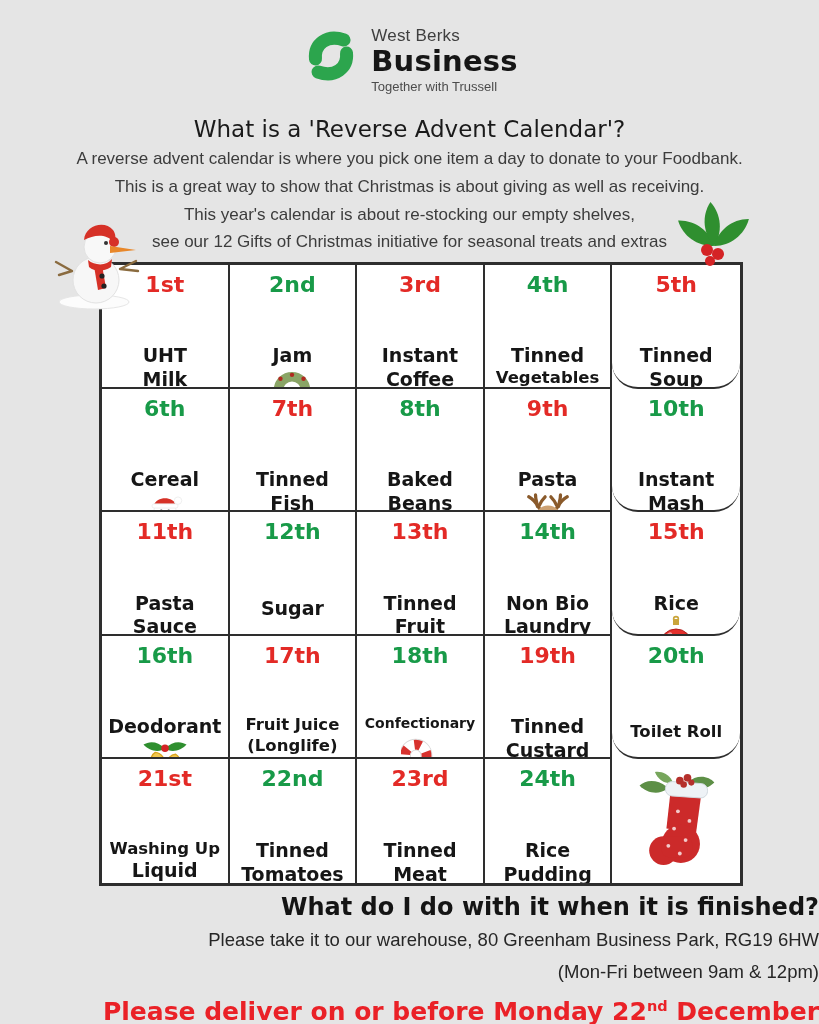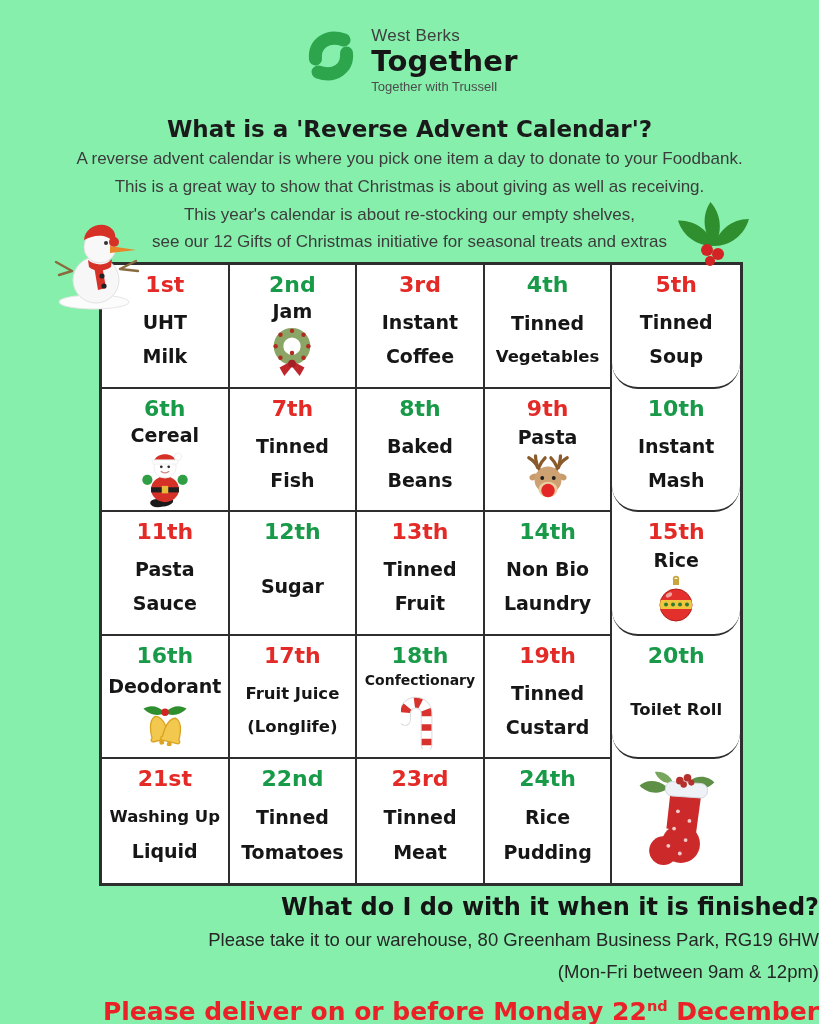--- a/index.html
+++ b/index.html
@@ -1,44 +1,44 @@
 <!DOCTYPE html>
 <html style="--red: #e32a26; --green: #189a48; --logo-green: #2ca54d; --footer-red: #ea2127;"><head>
 <meta charset="utf-8">
 <style>
   html,body{margin:0;padding:0;background:#ffffff;}
-  .page{position:relative;width:819px;height:1024px;background:#86efac;margin:0 auto;overflow:hidden;
+  .page{position:relative;width:819px;height:1024px;background:#e5e5e5;margin:0 auto;overflow:hidden;
         font-family:"Liberation Sans",sans-serif;}
 
   
   .logo{display:flex;align-items:flex-start;justify-content:center;gap:10px;padding-top:26px;}
   .logo-mark svg{display:block;}
   .logo-mark path{stroke:var(--logo-green);}
   .logo-text{text-align:left;}
   .org-line1{font-size:17px;color:#3f3f3f;letter-spacing:.2px;}
   .org-line2{font-family:"DejaVu Sans",sans-serif;font-weight:700;font-size:29px;color:#161616;line-height:1.05;letter-spacing:.2px;}
   .tagline{font-size:13px;color:#4c4c4c;margin-top:3px;}
 
   
   .title{margin:22px 0 0;text-align:center;font-family:"DejaVu Sans",sans-serif;
-         font-weight:700;font-size:23px;color:#1a1a1a;}
+         font-weight:400;font-size:23px;color:#1a1a1a;}
   .intro{margin-top:3px;text-align:center;font-size:17px;color:#3c3c3c;line-height:1.62;}
 
   
   .deco{position:absolute;z-index:3;}
   .deco-snowman{left:50px;top:219px;}
   .deco-holly{left:666px;top:188px;}
 
   
   .grid{position:absolute;left:99px;top:262px;width:644px;height:624px;z-index:1;
         box-sizing:border-box;border:3px solid #2e2e2e;
         display:grid;grid-template-columns:repeat(5,1fr);grid-template-rows:repeat(5,1fr);
         background:#fff;}
   .cell{box-sizing:border-box;border-right:2px solid #2e2e2e;border-bottom:2px solid #2e2e2e;
-        display:flex;flex-direction:column;align-items:center;overflow:hidden;}
+        display:flex;flex-direction:column;align-items:center;overflow:hidden;gap:44px;}
   .cell:nth-child(5n){border-right:none;border-radius:26px;}
   .cell:nth-child(n+21){border-bottom:none;}
   .day{font-family:"DejaVu Sans",sans-serif;font-weight:700;font-size:22px;padding-top:7px;line-height:1.2;}
   .day.red{color:var(--red);}
   .day.green{color:var(--green);}
   .items{flex:1;display:flex;flex-direction:column;justify-content:space-evenly;align-items:center;
          width:100%;padding:2px 1px 7px;}
   .item{font-family:"DejaVu Sans",sans-serif;font-weight:700;font-size:19px;color:#161616;
         line-height:1.25;white-space:nowrap;}
   .item.mid{font-size:16.5px;}
@@ -59,21 +59,21 @@
 
   <div class="logo">
     <span class="logo-mark">
       <svg viewBox="0 0 60 60" width="60" height="60">
         <path d="M43 14 C26 8 13 18 14.5 33" fill="none" stroke-width="13" stroke-linecap="round"></path>
         <path d="M17 46 C34 52 47 42 45.5 27" fill="none" stroke-width="13" stroke-linecap="round"></path>
       </svg>
     </span>
     <div class="logo-text">
       <div class="org-line1">West Berks</div>
-      <div class="org-line2">Together</div>
+      <div class="org-line2">Business</div>
       <div class="tagline">Together with Trussell</div>
     </div>
   </div>
 
   <h1 class="title">What is a 'Reverse Advent Calendar'?</h1>
   <div class="intro">
     <div class="intro-line">A reverse advent calendar is where you pick one item a day to donate to your Foodbank.</div>
     <div class="intro-line">This is a great way to show that Christmas is about giving as well as receiving.</div>
     <div class="intro-line">This year's calendar is about re-stocking our empty shelves,</div>
     <div class="intro-line">see our 12 Gifts of Christmas initiative for seasonal treats and extras</div>

